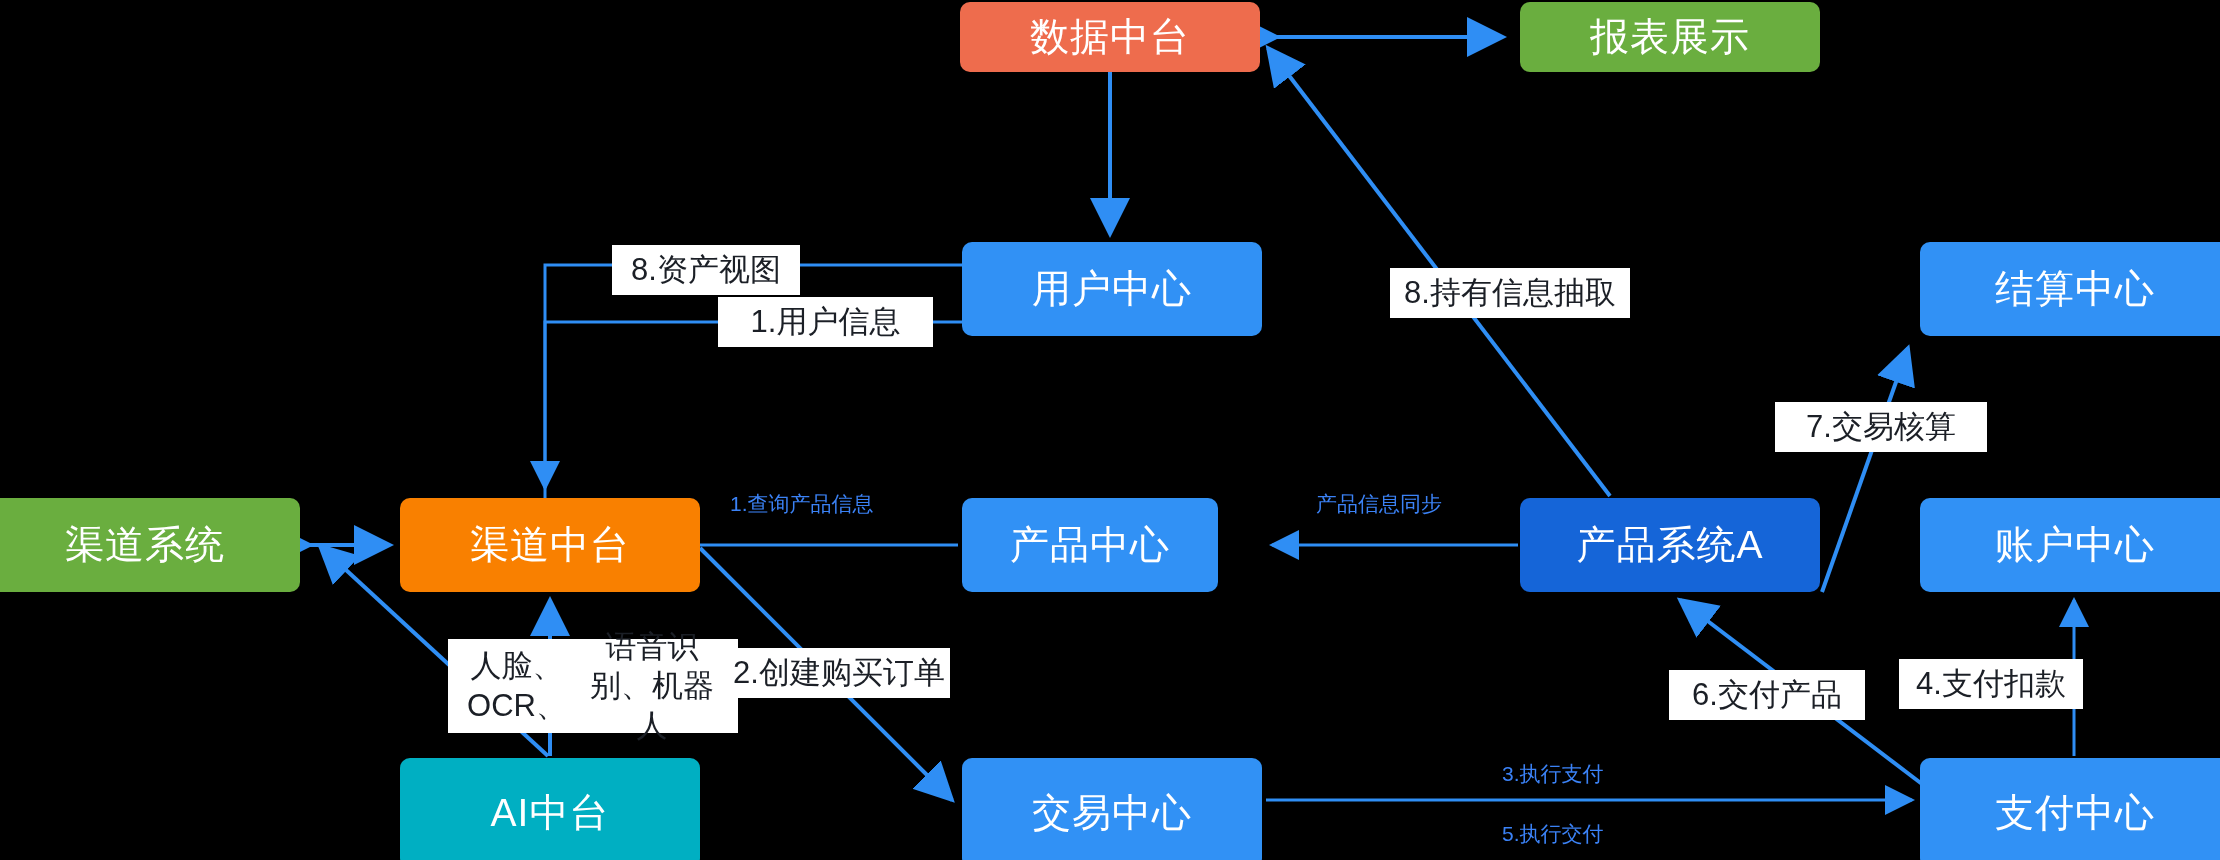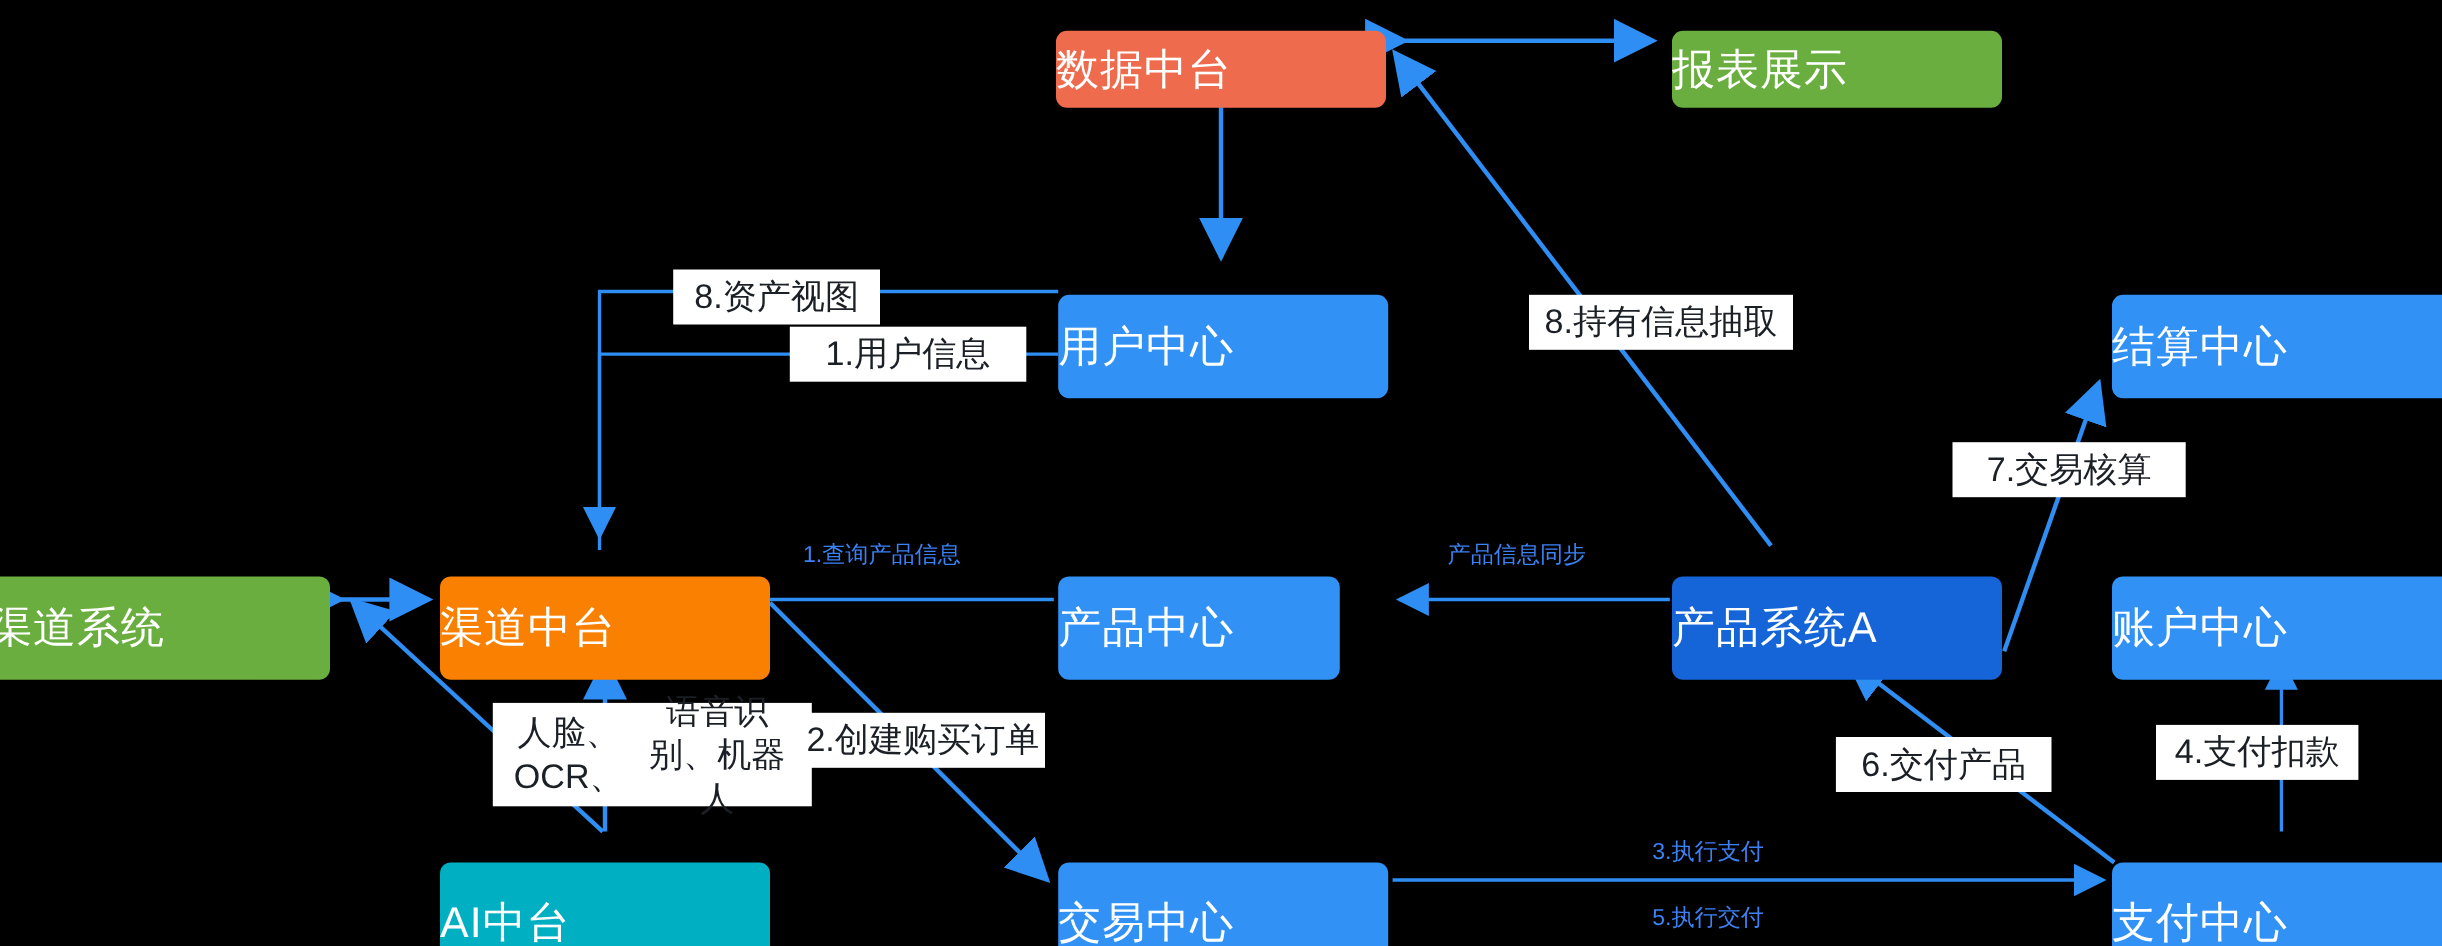--- a/index.html
+++ b/index.html
@@ -3,28 +3,27 @@
 <meta charset="utf-8">
 <style>
   html,body{margin:0;padding:0;background:#000;}
   body{width:2220px;height:860px;overflow:hidden;font-family:"Liberation Sans","DejaVu Sans",sans-serif;}
   #stage{position:relative;width:2220px;height:860px;background:#000;}
   svg#wires{position:absolute;left:0;top:0;width:2220px;height:860px;}
 
   .node{
     position:absolute;
     border-radius:10px;
-    display:flex;align-items:center;justify-content:flex-start;
+    display:flex;align-items:center;justify-content:center;
     color:#fff;
     font-size:39px;
     letter-spacing:1px;
     box-sizing:border-box;
     z-index:5;
     white-space:nowrap;
-    margin-top:26px;
   }
 
   .lbl{
     position:absolute;
     background:#fff;
     color:#1b1f26;
     font-size:31px;
     line-height:1.28;
     padding:6px 10px;
     box-sizing:border-box;
@@ -190,21 +189,21 @@
   </div>
 
   <div class="lbl" style="left:728px;top:648px;width:222px;height:50px;">
     <span>2.创建购买订单</span>
   </div>
 
   <div class="lbl" style="left:1669px;top:670px;width:196px;height:50px;">
     <span>6.交付产品</span>
   </div>
 
-  <div class="lbl" style="left:1960px;top:659px;width:184px;height:50px;">
+  <div class="lbl" style="left:1899px;top:659px;width:184px;height:50px;">
     <span>4.支付扣款</span>
   </div>
 
   <div class="glbl" style="left:730px;top:490px;">
     <span>1.查询产品信息</span>
   </div>
 
   <div class="glbl" style="left:1316px;top:490px;">
     <span>产品信息同步</span>
   </div>

